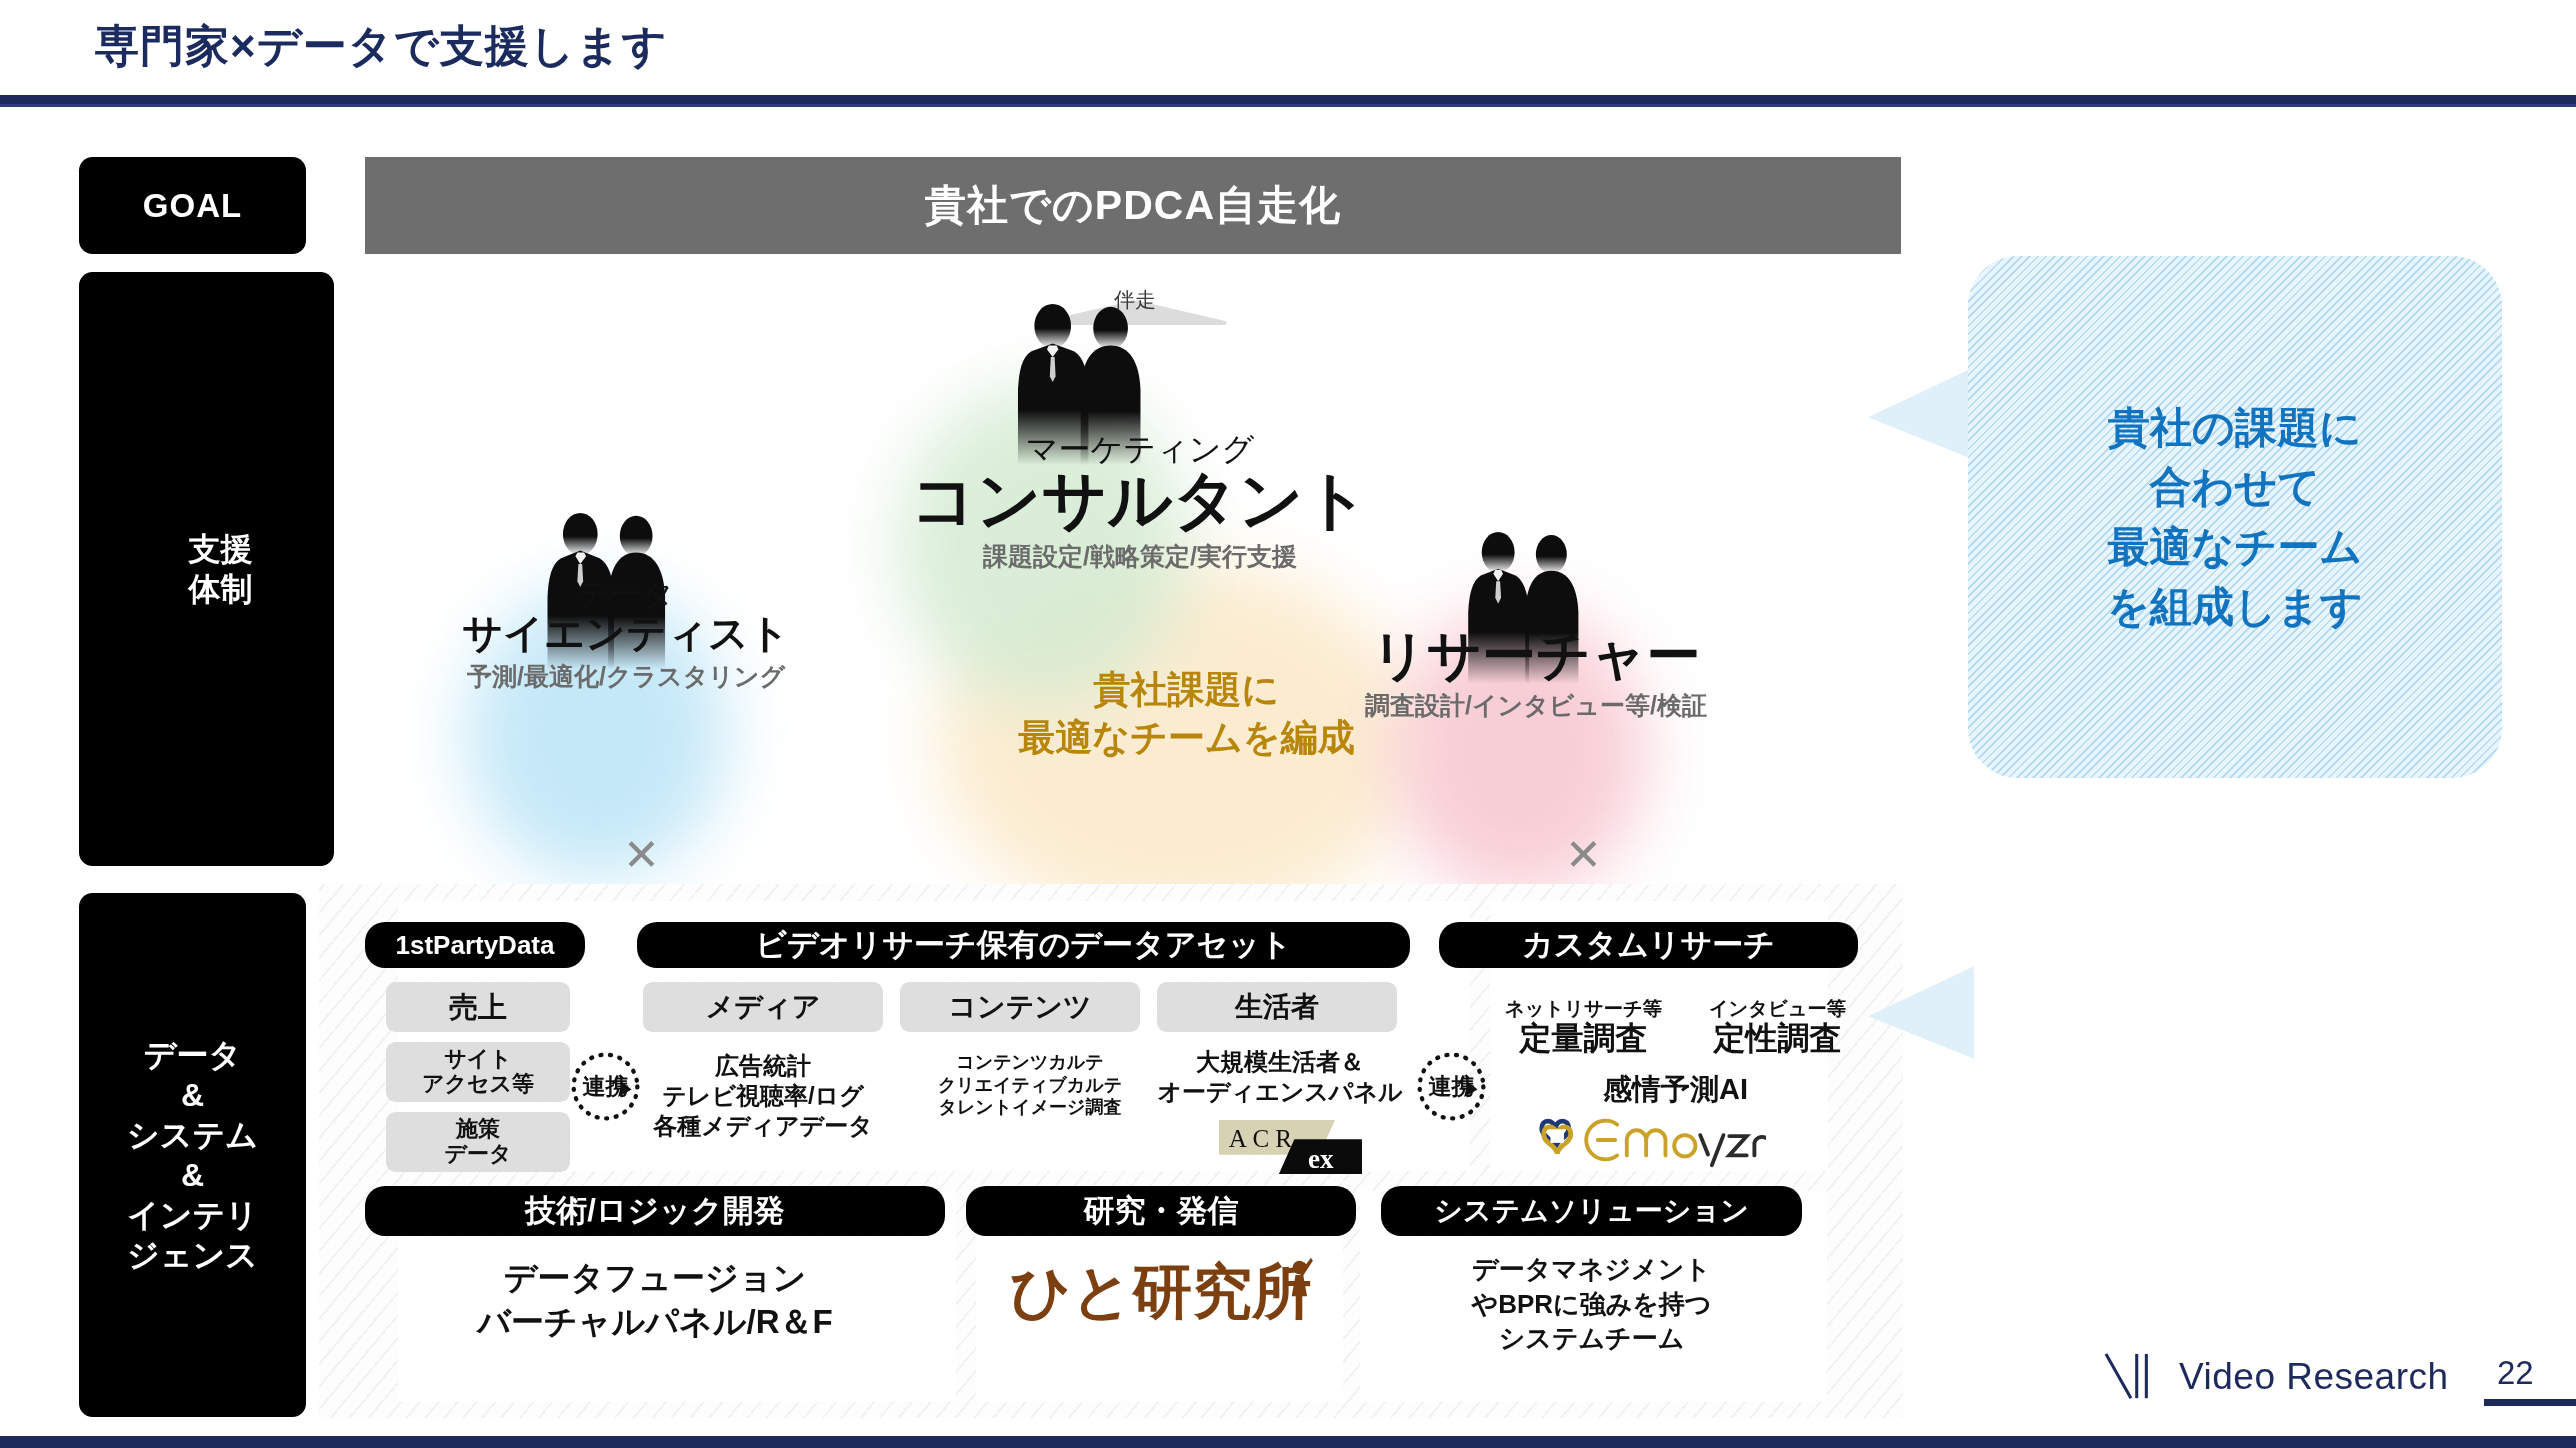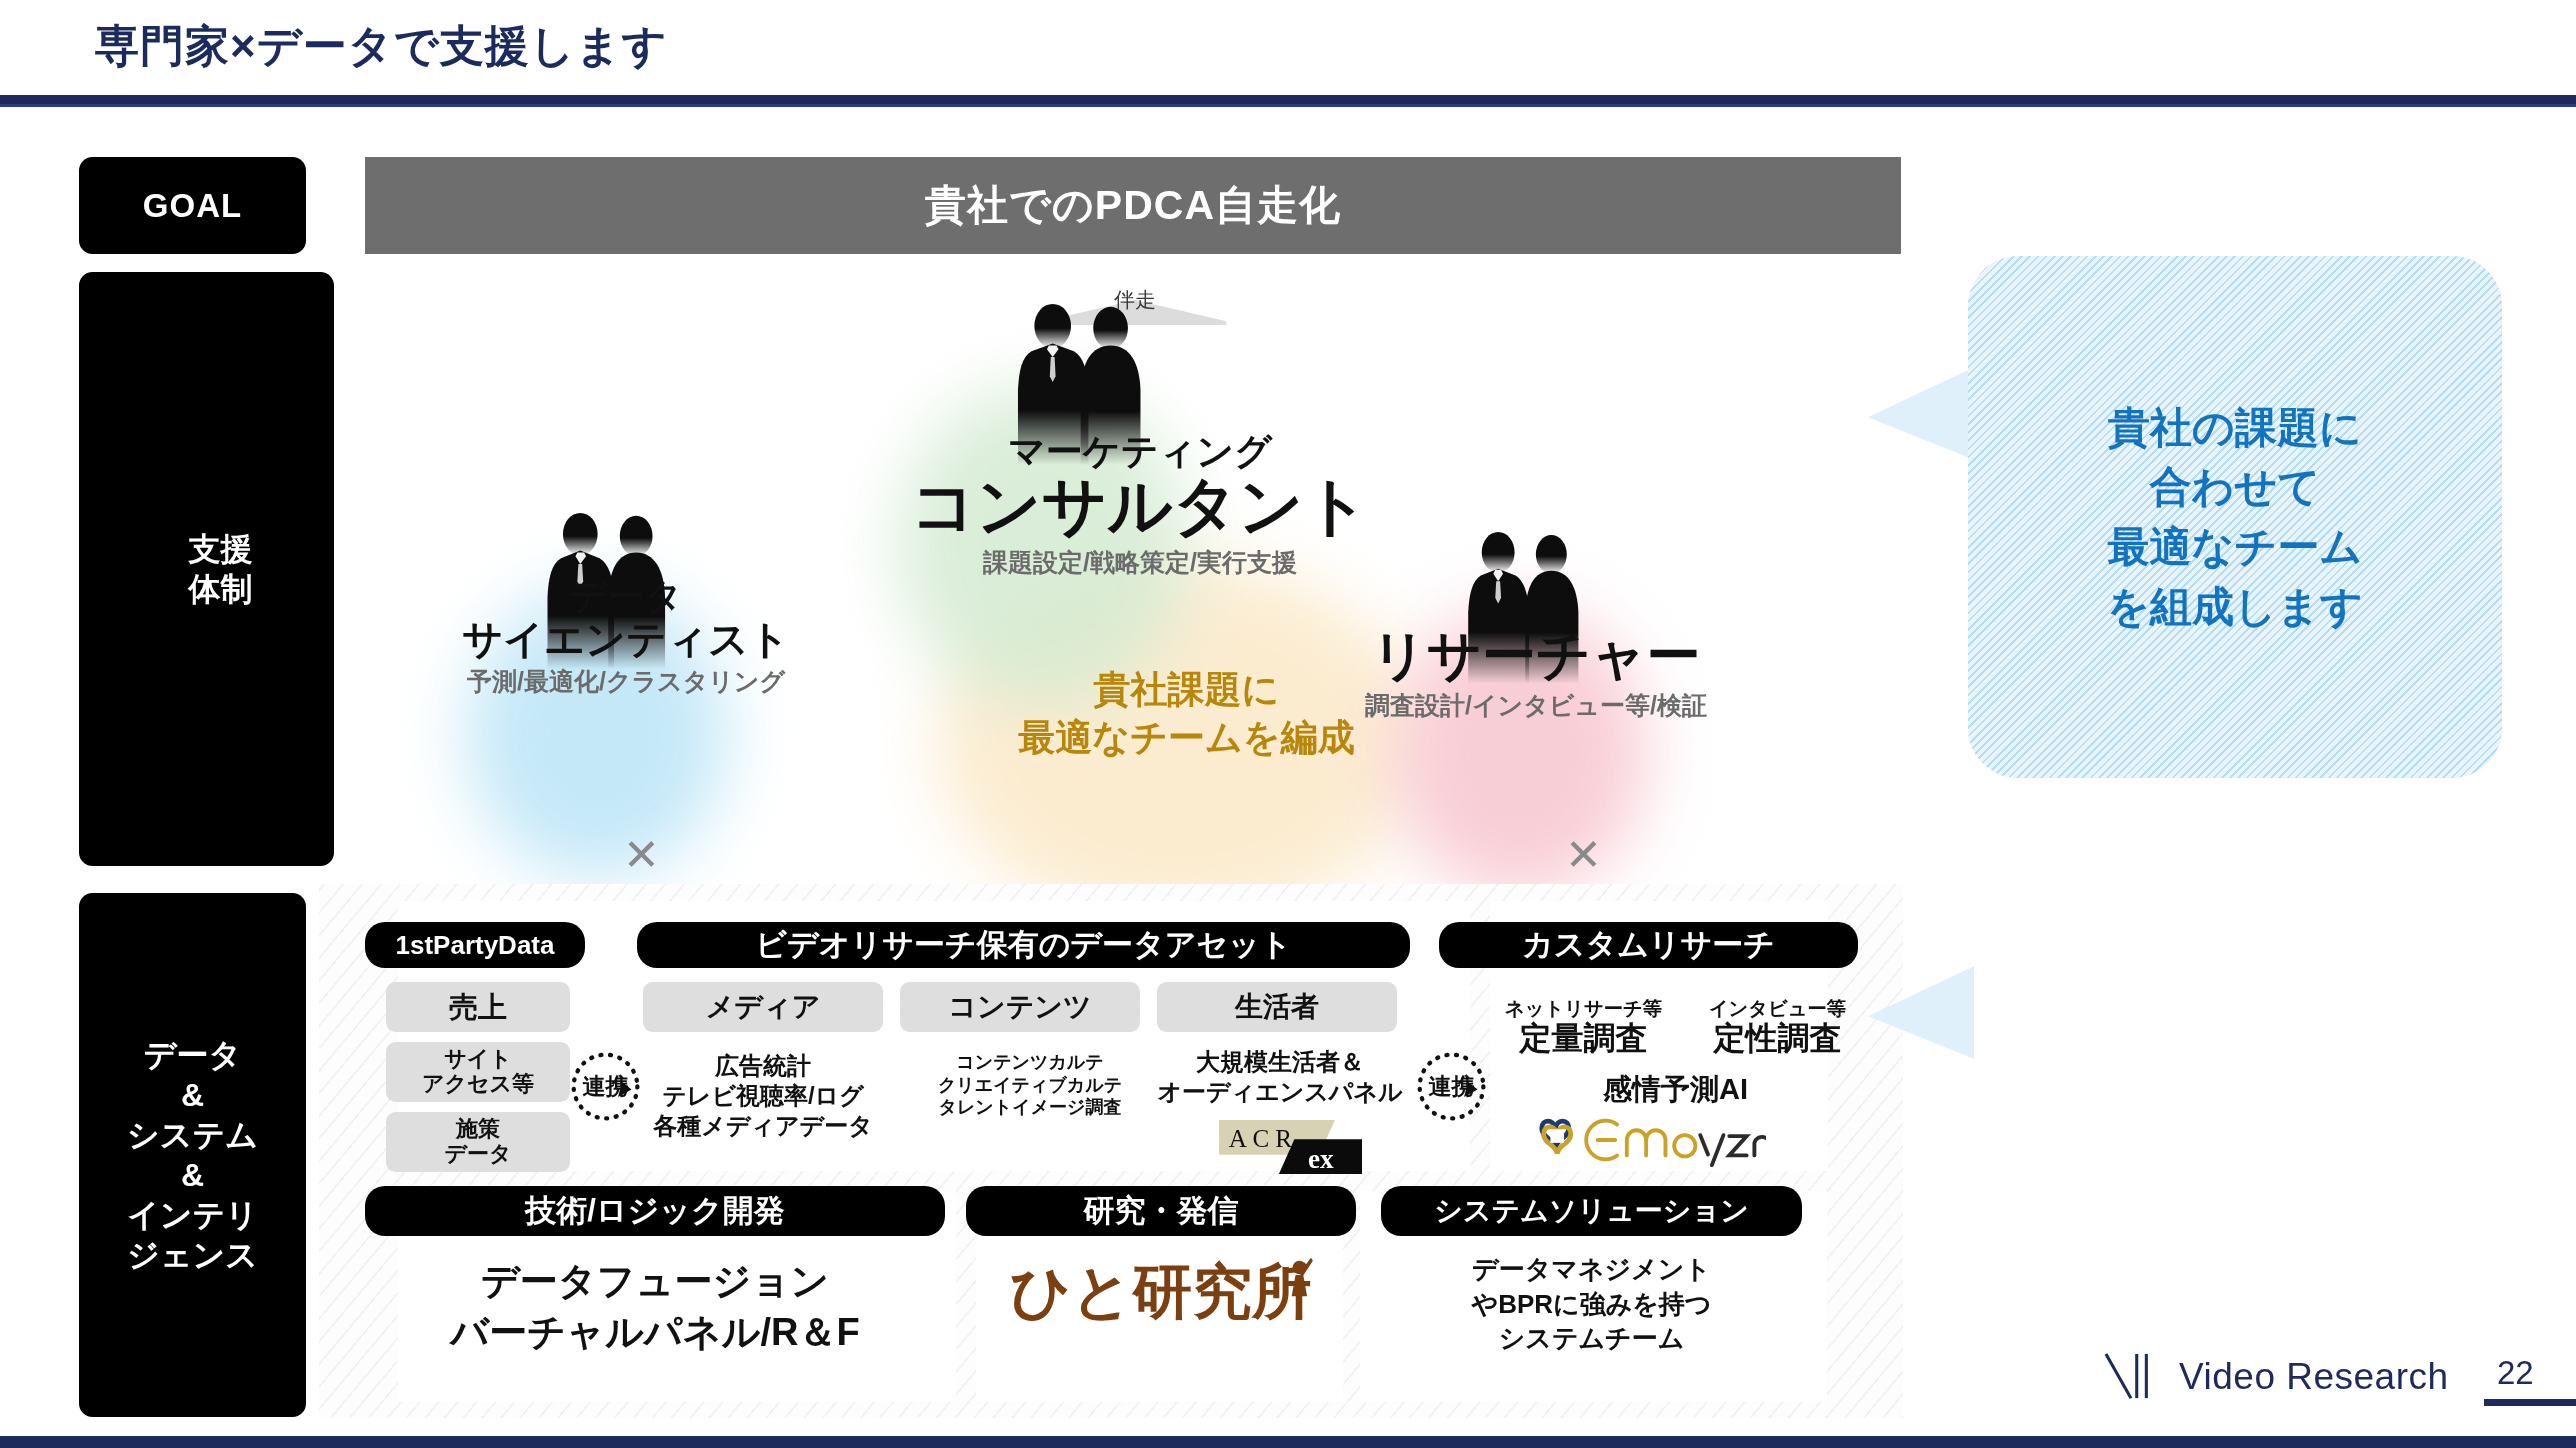--- a/index.html
+++ b/index.html
@@ -61,21 +61,21 @@
   #glow-center{left:618px;top:290px;width:483px;height:367px;background:#fbe9c8;opacity:.85;}
   #glow-green{left:578px;top:116px;width:290px;height:319px;background:#d4ebd2;opacity:.85;}
   #glow-blue{left:147px;top:319px;width:261px;height:290px;background:#bfe6f7;opacity:.9;}
   #glow-pink{left:1072px;top:338px;width:256px;height:290px;background:#f8c9d2;opacity:.9;}
 
   
   .people{position:absolute;}
   .people svg{display:block;}
 
   .role{position:absolute;text-align:center;}
-  .role .small{font-size:37px;font-weight:700;color:#111;line-height:1.1;}
+  .role .small{font-size:32px;font-weight:400;color:#111;line-height:1.1;}
   .role .big{font-size:58px;font-weight:700;color:#111;line-height:1.05;white-space:nowrap;}
   .role .sub{font-size:25px;color:#6b6b6b;font-weight:700;margin-top:5.8px;white-space:nowrap;}
 
   #role-consultant{left:512px;top:162px;width:618px;}
   #role-consultant .big{font-size:64px;}
   #role-ds{left:-60px;top:307px;width:734px;}
   #role-ds .big{font-size:40px;}
   #role-rs{left:966px;top:357px;width:502px;}
   #role-rs .big{font-size:54px;}
 
@@ -157,21 +157,21 @@
   #cr-ai{left:1516px;top:1070px;width:319px;font-size:29px;font-weight:700;color:#111;text-align:center;position:absolute;}
 
   
   #acr-logo{position:absolute;left:1219px;top:1116px;width:143px;height:60px;}
   
   #emolyzer-logo{position:absolute;left:1534px;top:1109px;width:232px;height:60px;}
 
   .footbody{
     position:absolute;text-align:center;color:#111;font-weight:700;line-height:1.33;
   }
-  #foot-tech{left:365px;top:1256px;width:580px;font-size:38px;}
+  #foot-tech{left:365px;top:1256px;width:580px;font-size:33px;}
   #foot-system{left:1381px;top:1252px;width:421px;font-size:26px;}
   #hito-logo{position:absolute;left:1010px;top:1252px;width:309px;height:79px;}
 
   
   .callout{
     position:absolute;border-radius:50px;
     background:
       repeating-linear-gradient(-45deg,
         rgba(120,185,225,0.42) 0px, rgba(120,185,225,0.42) 1.9px,
         rgba(255,255,255,0) 1.9px, rgba(255,255,255,0) 5.8px),

